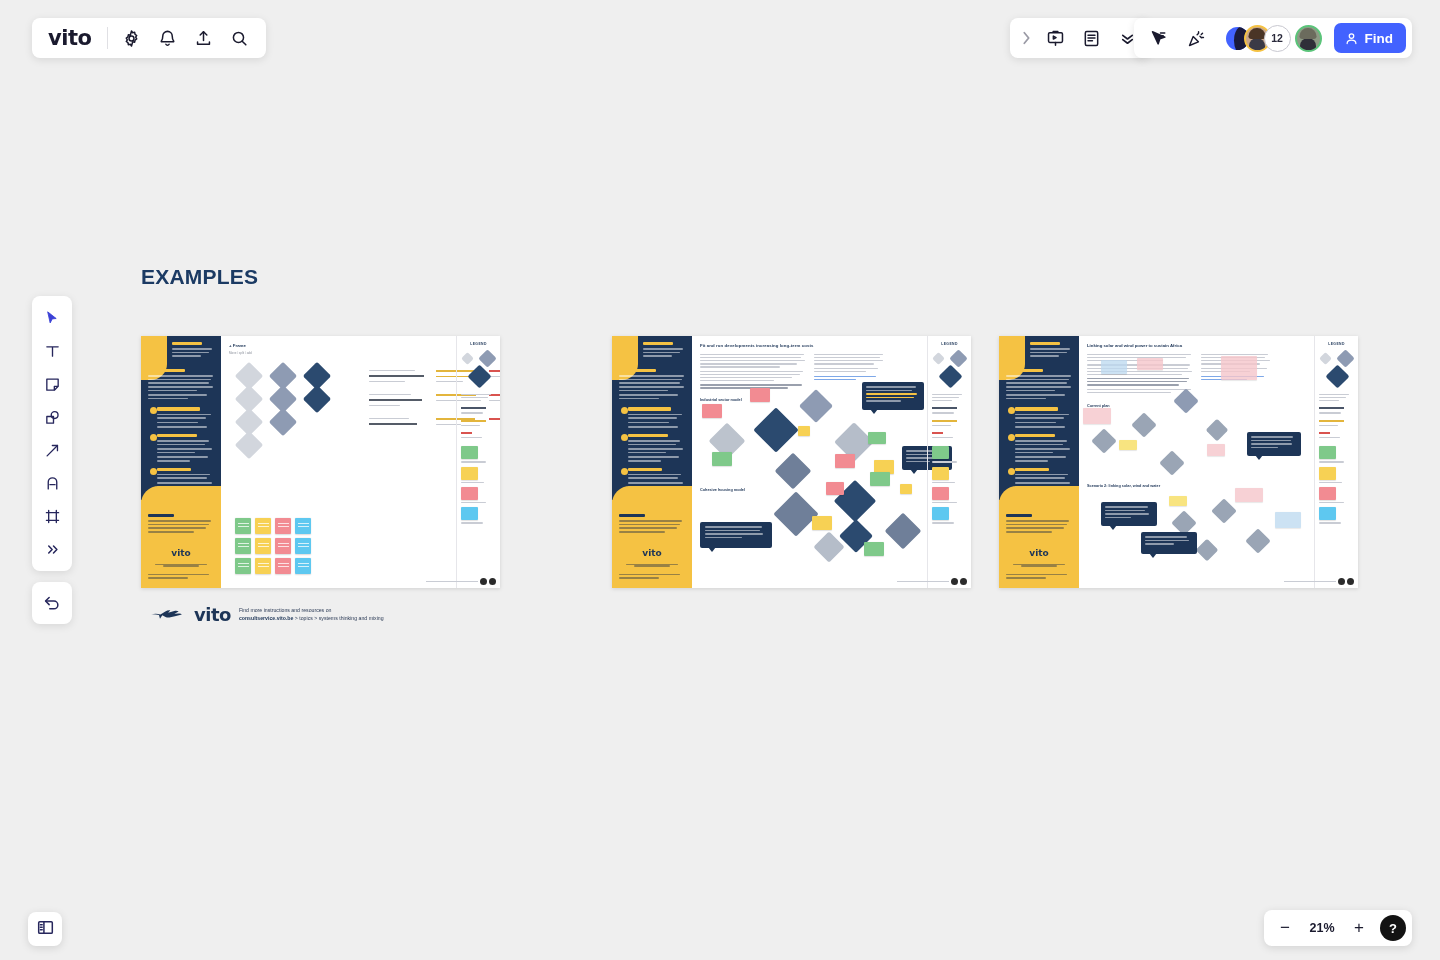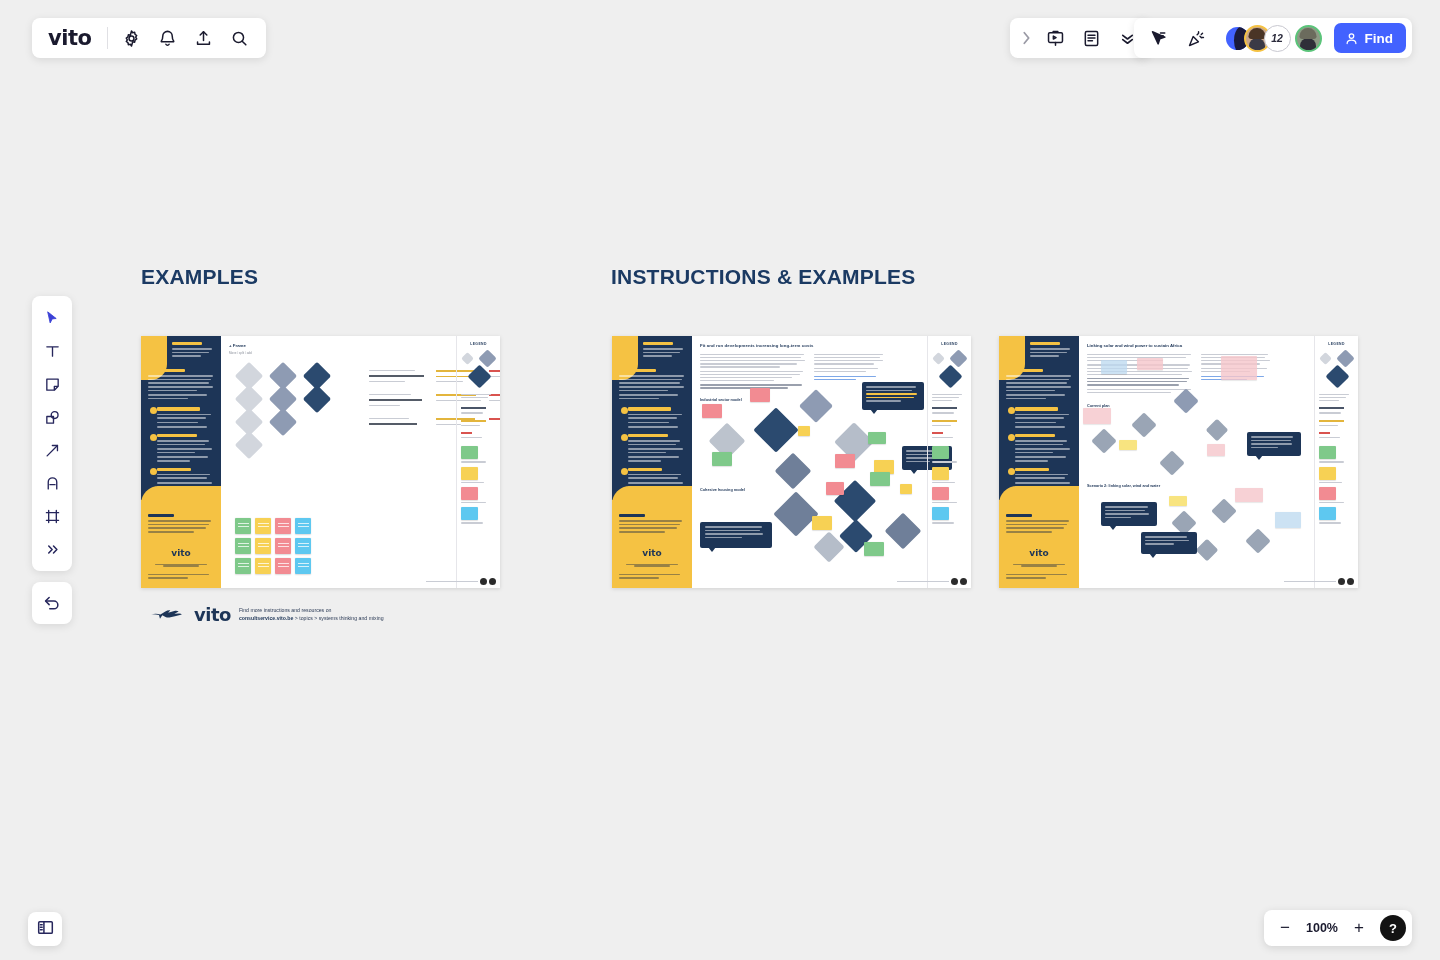--- a/index.html
+++ b/index.html
@@ -20,21 +20,21 @@
   .miro-logo{font-family:"DejaVu Sans",sans-serif;font-weight:700;font-size:21px;letter-spacing:-.5px;color:#1a1a2e;padding:0 10px 0 6px;}
   .tl-div{width:1px;height:22px;background:#e0e0e4;margin:0 4px;}
   .tbtn{width:34px;height:34px;display:flex;align-items:center;justify-content:center;border-radius:6px;cursor:pointer;}
   .tbtn svg{display:block;}
 
   
   .tr-group{position:absolute;top:18px;display:flex;align-items:center;background:#fff;border-radius:8px;box-shadow:0 2px 8px rgba(0,0,0,.10);height:40px;z-index:20;}
   .tr-a{right:290px;padding:0 6px;gap:2px;}
   .tr-b{right:28px;padding:0 6px 0 8px;gap:4px;}
   .chev-right{width:20px;height:34px;display:flex;align-items:center;justify-content:center;color:#9a9aa5;cursor:pointer;font-size:13px;}
-  .avatars{display:flex;align-items:center;margin:0 2px 0 6px;font-style:italic;}
+  .avatars{display:flex;align-items:center;margin:0 2px 0 6px;}
   .av{width:27px;height:27px;border-radius:50%;border:2px solid #fff;box-sizing:border-box;margin-left:-7px;display:flex;align-items:center;justify-content:center;font-size:10.5px;font-weight:700;overflow:hidden;position:relative;cursor:pointer;}
   .av:first-child{margin-left:0;}
   .av-blue{background:#4262ff;}
   .av-blue:after{content:"";position:absolute;right:-5px;top:-2px;width:20px;height:31px;border-radius:50%;background:#1a1a3a;}
   .av-ring{border:2px solid #f5c243;background:#c9a68a;}
   .av-count{background:#fff;border:1.5px solid #c8c8d0;color:#2b2b3c;}
   .av-green{border:2px solid #5bc47a;background:#8d9a85;margin-left:4px;}
   .av-face{position:absolute;bottom:0;left:50%;transform:translateX(-50%);width:16px;height:12px;border-radius:8px 8px 0 0;background:#3a3a46;}
   .av-hair{position:absolute;top:1px;left:50%;transform:translateX(-50%);width:17px;height:11px;border-radius:9px 9px 3px 3px;background:#4a3526;}
   .share-btn{display:flex;align-items:center;gap:6px;background:#4262ff;color:#fff;border:none;border-radius:7px;height:30px;padding:0 13px 0 10px;font-size:13.5px;font-weight:600;cursor:pointer;font-family:"Liberation Sans",sans-serif;margin-left:6px;}
@@ -253,21 +253,20 @@
   <div class="rail2">
     <span class="rbtn">
       <svg width="18" height="18" viewBox="0 0 24 24" fill="none" stroke="#26265c" stroke-width="2" stroke-linecap="round" stroke-linejoin="round">
         <path d="M4 9.4h10.6a5.2 5.2 0 0 1 0 10.4H9"></path>
           <path d="M8.2 4.6L3.4 9.4l4.8 4.8"></path>
       </svg>
     </span>
   </div>
 
   <div class="sec-title" id="title-template">EXAMPLES</div>
-  <div class="sec-title" id="title-instructions">INSTRUCTIONS &amp; EXAMPLES</div>
 
   <div class="card" id="card-template">
     <div class="poster-side">
       <div class="ps-topyellow"></div>
       <div class="ps-inner">
         <div class="blk" style="margin-left:24px;">
           <div class="hd"></div>
           <div class="ln" style="width:96%"></div>
             <div class="ln" style="width:88%"></div>
             <div class="ln" style="width:70%"></div>
@@ -861,18 +860,18 @@
       <svg width="19" height="19" viewBox="0 0 24 24" fill="none" stroke="#26265c" stroke-width="1.9" stroke-linejoin="round" stroke-linecap="round">
         <rect x="3.4" y="4.6" width="17.2" height="14.8" rx="1.4"></rect>
         <path d="M10 4.6v14.8"></path>
           <path d="M5.6 8.4h2.2M5.6 11.6h2.2M5.6 14.8h2.2"></path>
       </svg>
     </span>
   </div>
 
   <div class="zoombar">
     <span class="zbtn">−</span>
-    <span class="zval">100%</span>
+    <span class="zval">21%</span>
     <span class="zbtn">+</span>
     <span class="help">?</span>
   </div>
 
 </div>
 
 </body></html>

